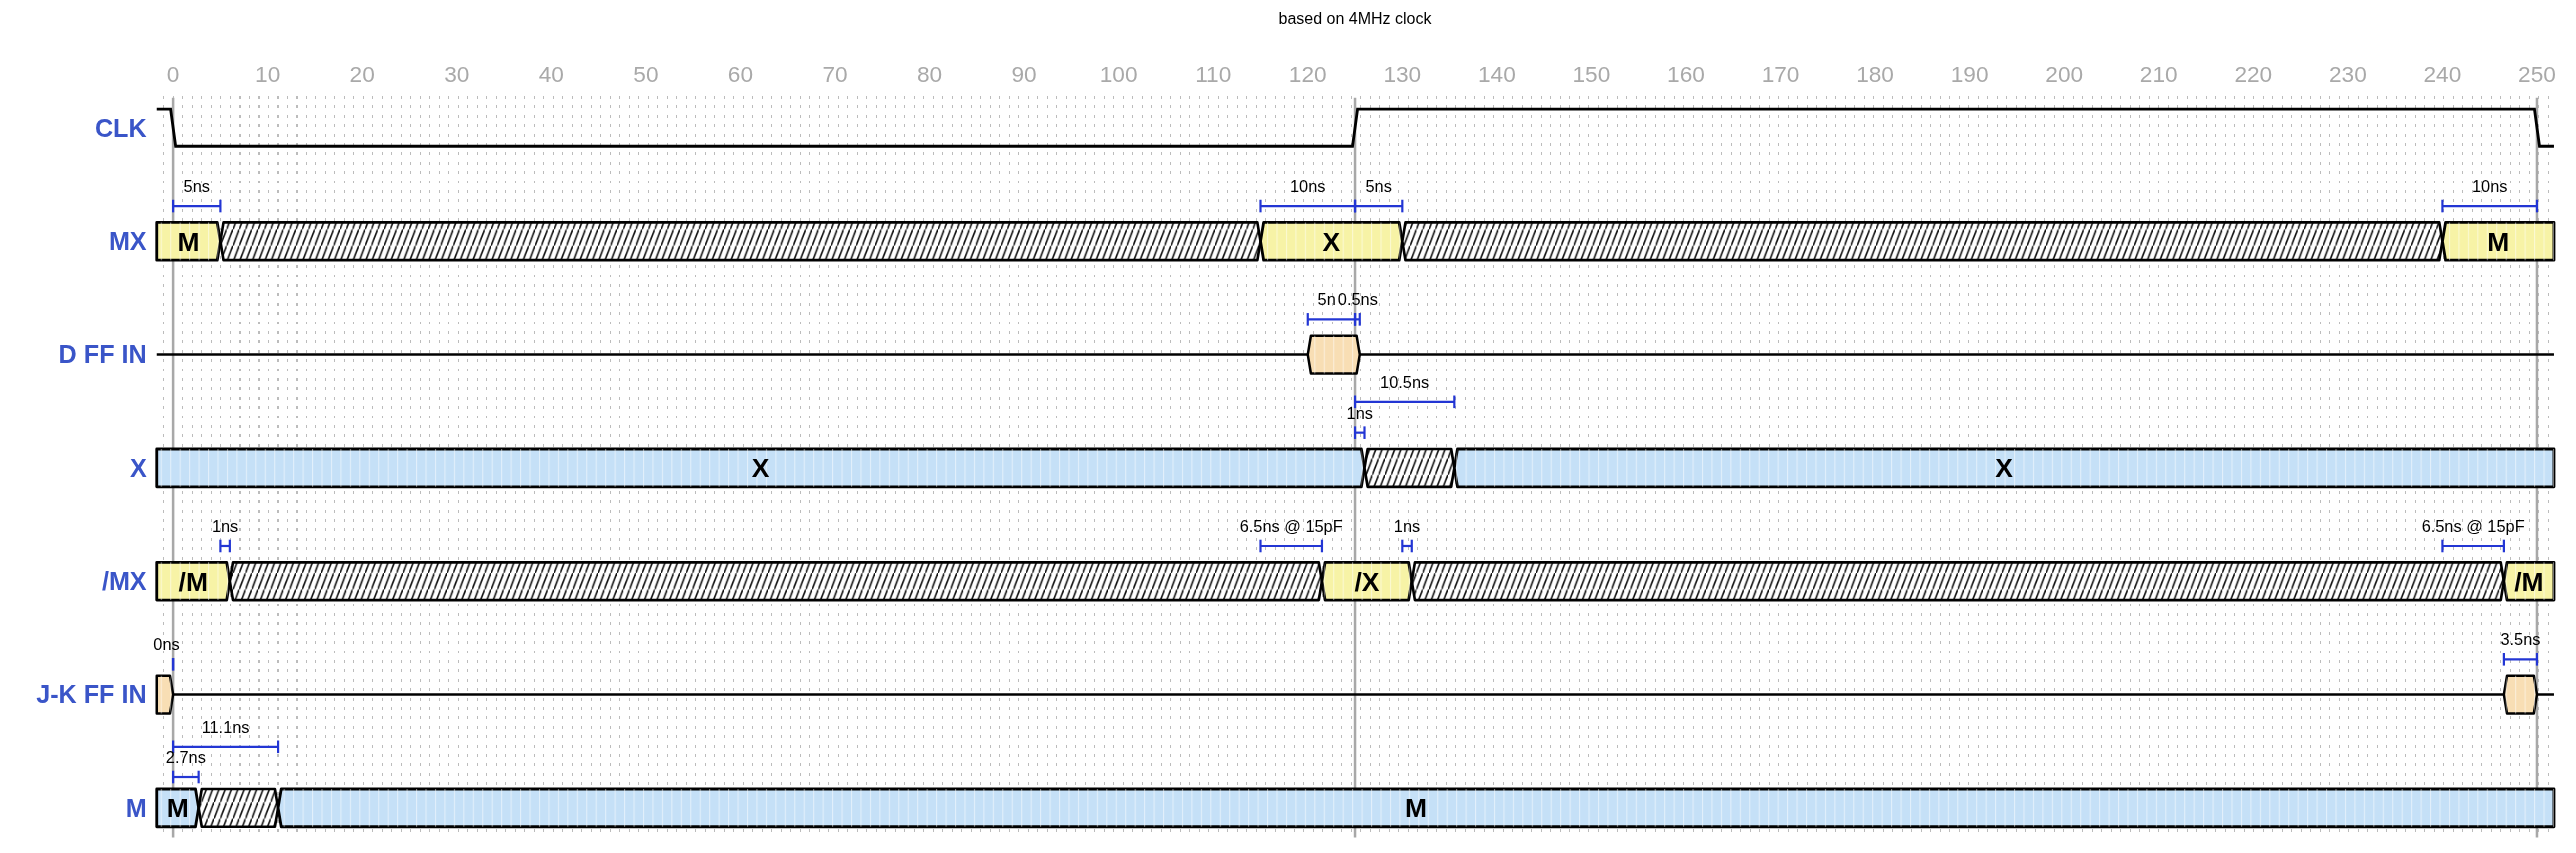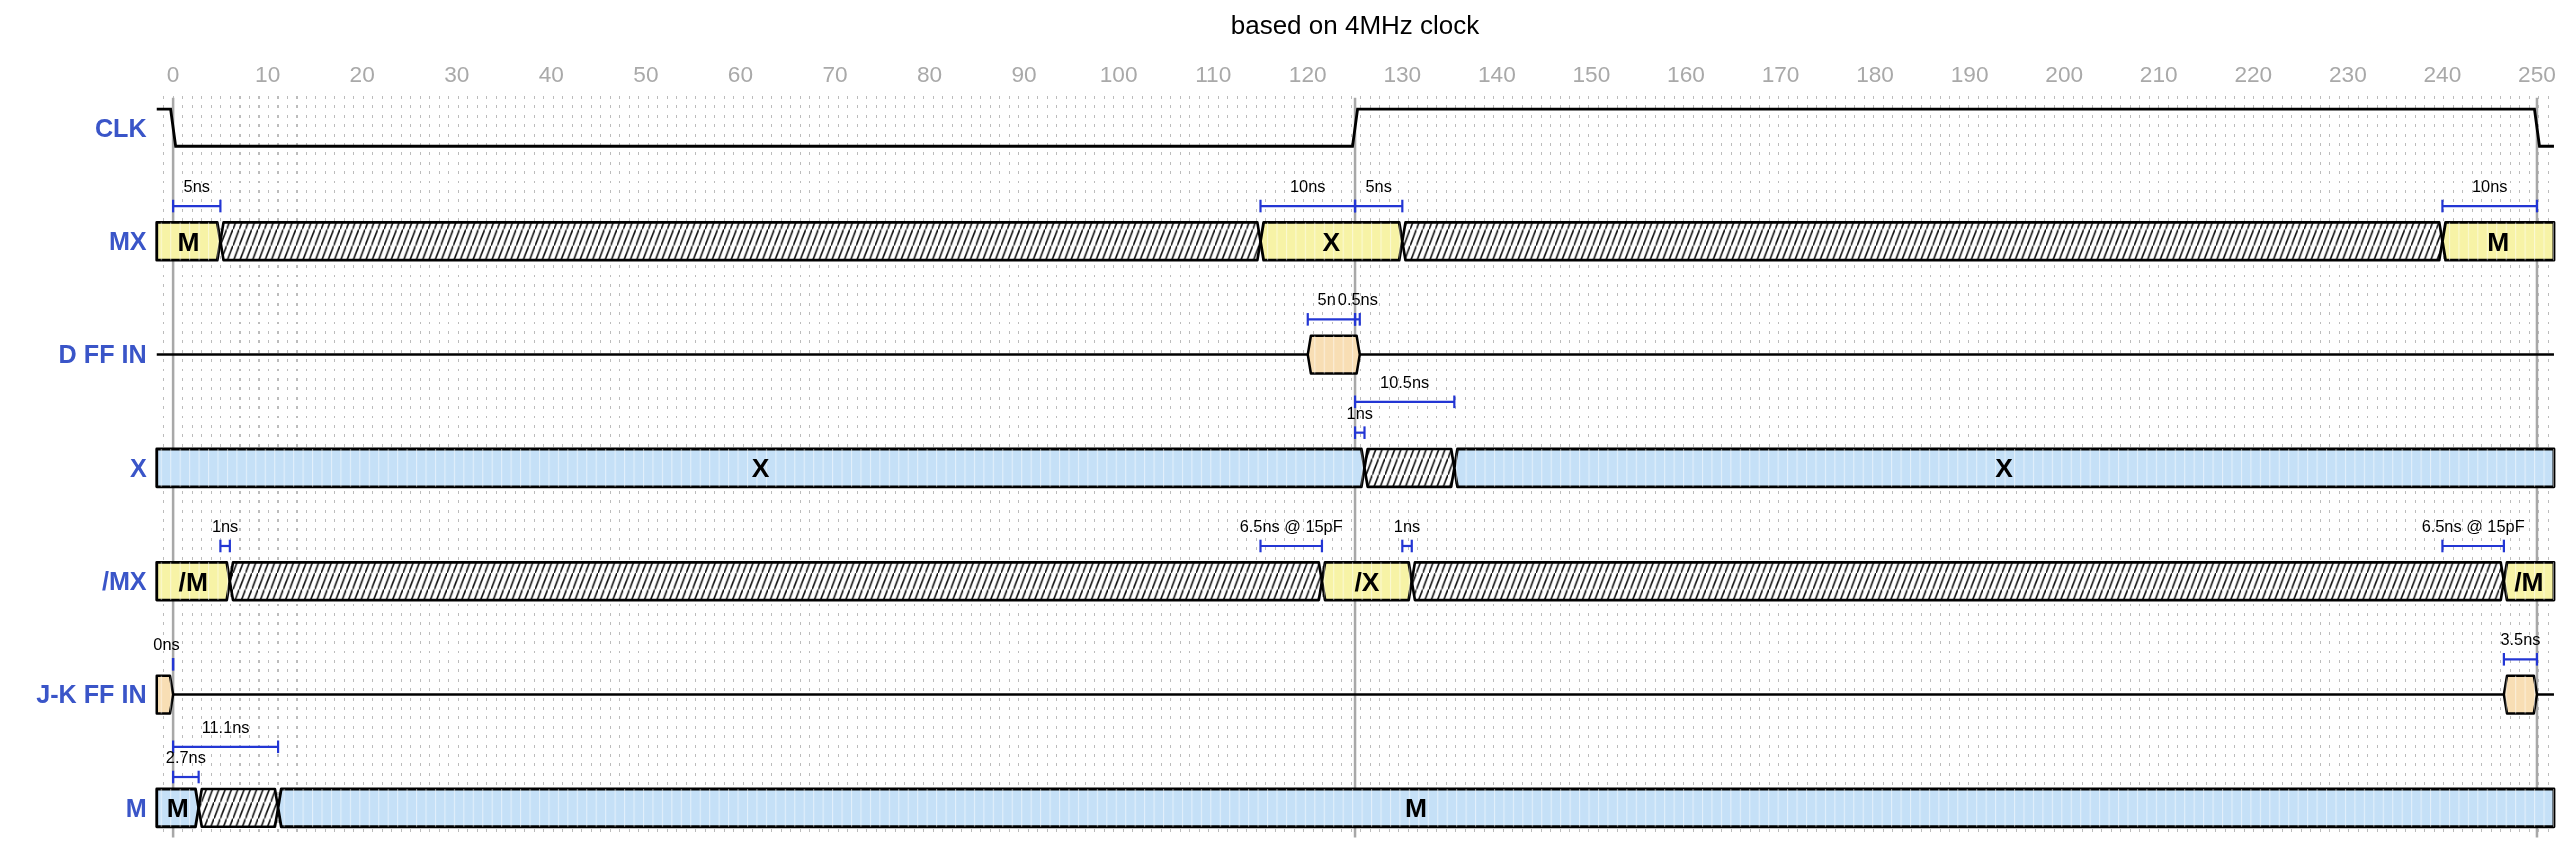--- a/index.html
+++ b/index.html
@@ -1,19 +1,19 @@
 <!DOCTYPE html>
 <html style="font-size:10px"><head>
 <meta charset="utf-8">
 <style>
   html,body{margin:0;padding:0;background:#ffffff;}
   #stage{position:relative;width:2576px;height:854px;background:#ffffff;overflow:hidden;
          font-family:"Liberation Sans",sans-serif;}
   #title{position:absolute;left:173px;top:10px;width:2364px;text-align:center;
-         font-size:26px;color:#000;}
+         font-size:16px;color:#000;}
   
   #grid{position:absolute;left:157px;top:96px;width:2397px;height:743px;
         background-image:
           repeating-linear-gradient(to bottom, rgba(255,255,255,0) 0 2.9px, #ffffff 2.9px 9.4px),
           repeating-linear-gradient(to right, transparent 0 6.3px, #bcbcbc 6.3px 7.5px, transparent 7.5px 9.5px);
   }
   svg{position:absolute;left:0;top:0;}
   text{font-family:"Liberation Sans",sans-serif;}
 </style>
 </head>

